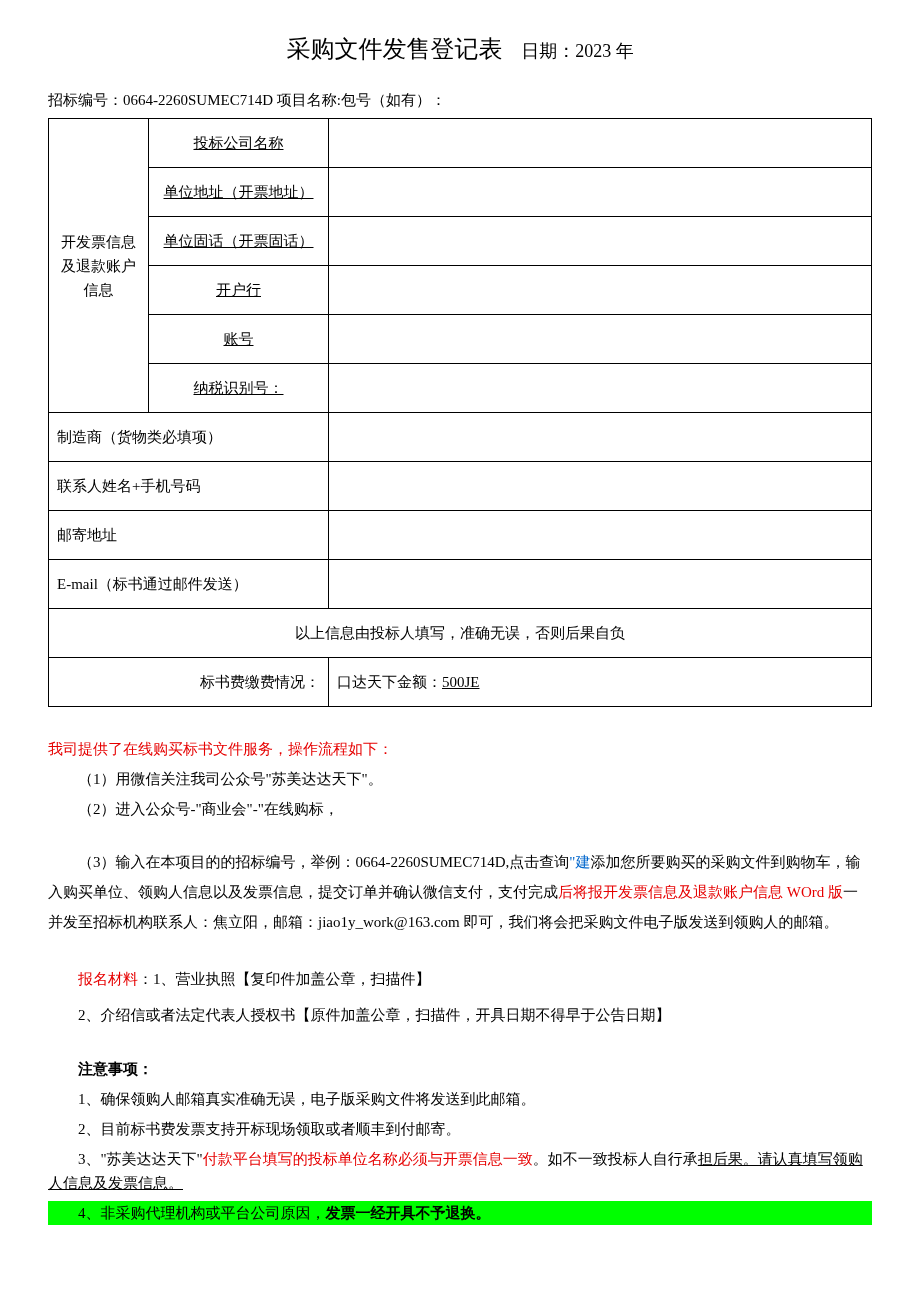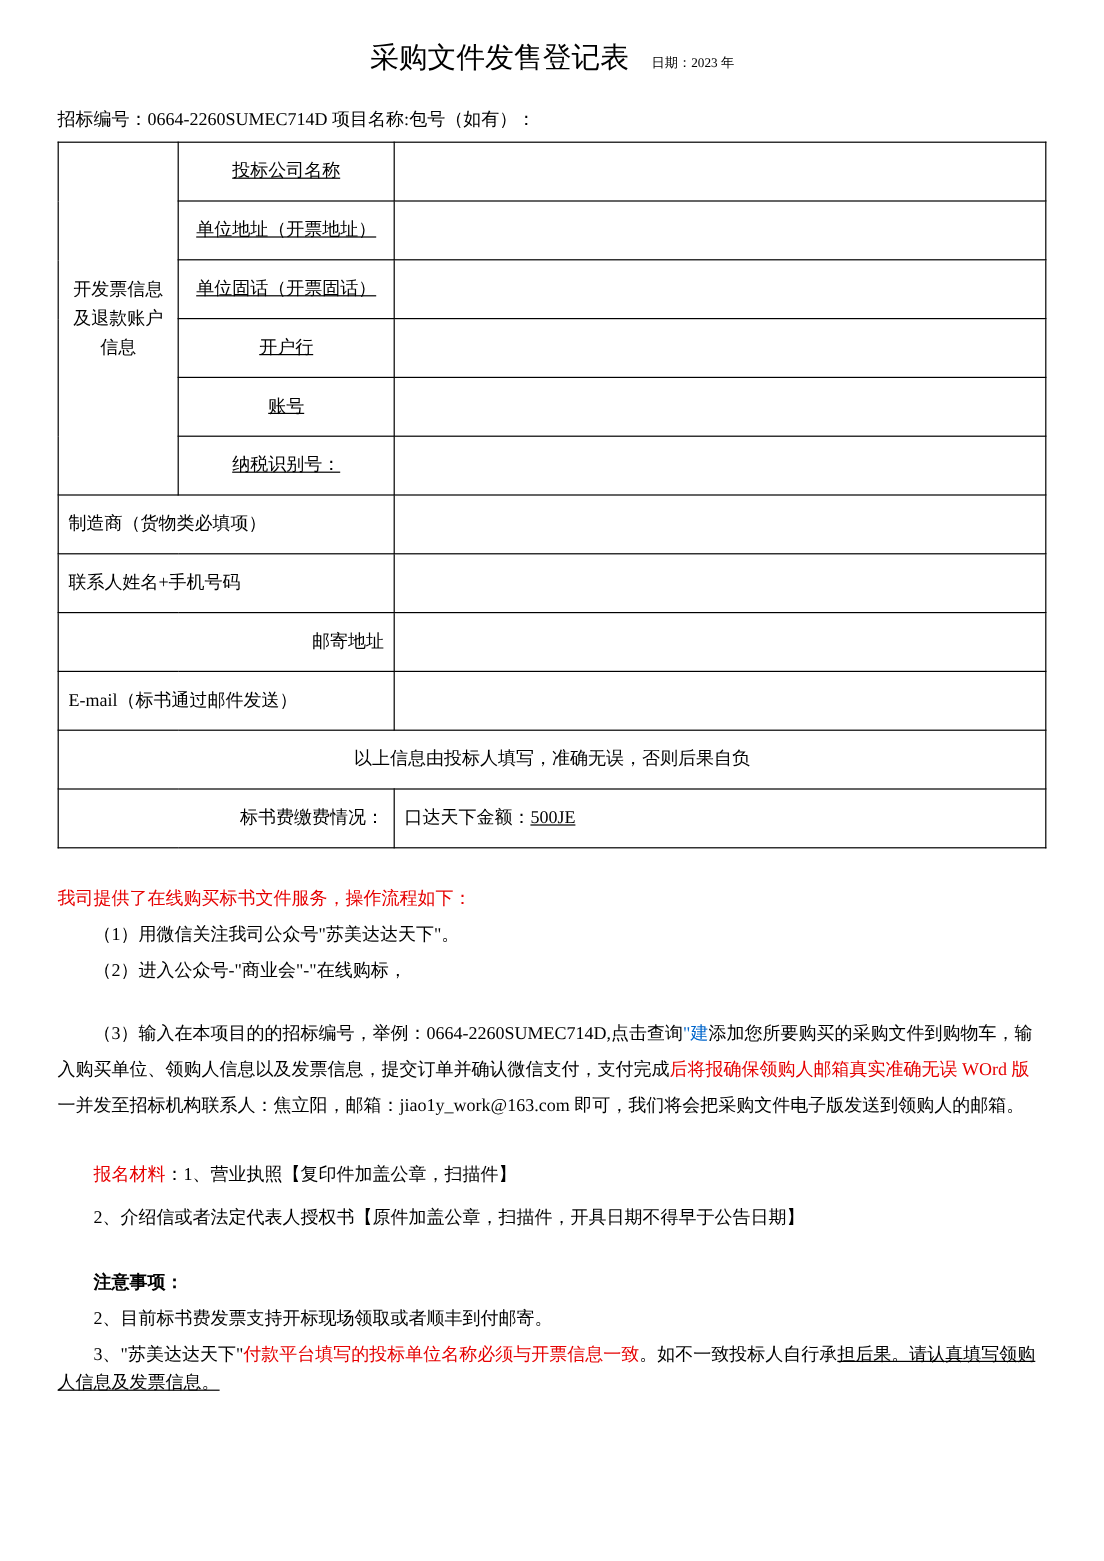--- a/index.html
+++ b/index.html
@@ -16,21 +16,21 @@
       text-align: center;
       margin-bottom: 20px;
     }
     .main-title {
       font-size: 24px;
       font-weight: normal;
       display: inline-block;
       margin-right: 15px;
     }
     .date-label {
-      font-size: 11px;
+      font-size: 18px;
       display: inline-block;
     }
     .header-line {
       margin-bottom: 6px;
       font-size: 15px;
     }
     .underline { }
     table {
       border-collapse: collapse;
       width: 100%;
@@ -96,21 +96,21 @@
   </tr>
   <tr>
     <td colspan="2" style="text-align:left">制造商（货物类必填项）</td>
     <td></td>
   </tr>
   <tr>
     <td colspan="2" style="text-align:left">联系人姓名+手机号码</td>
     <td></td>
   </tr>
   <tr>
-    <td colspan="2" style="text-align:right">邮寄地址</td>
+    <td colspan="2" style="text-align:left">邮寄地址</td>
     <td></td>
   </tr>
   <tr>
     <td colspan="2" style="text-align:left">E-mail（标书通过邮件发送）</td>
     <td></td>
   </tr>
   <tr>
     <td colspan="3" style="text-align:center">以上信息由投标人填写，准确无误，否则后果自负</td>
   </tr>
   <tr>
@@ -121,28 +121,32 @@
   </tr>
 </tbody>
   </table>
 
 <div class="body-section">
   <p class="red no-indent" style="text-indent:2em">我司提供了在线购买标书文件服务，操作流程如下：</p>
   <p>（1）用微信关注我司公众号"苏美达达天下"。</p>
   <p>（2）进入公众号-"商业会"-"在线购标，</p>
   <div class="spacer"></div>
   <p style="text-indent:2em; line-height:2">
-    <span>（3）输入在本项目的的招标编号，举例：0664-2260SUMEC714D,点击查询</span><span class="blue">"建</span><span>添加您所要购买的采购文件到购物车，输入购买单位、领购人信息以及发票信息，提交订单并确认微信支付，支付完成</span><span class="red">后将报</span><span class="red">确保领购人邮箱真实准确无误 WOrd 版</span><span>一并发至招标机构联系人：焦立阳，邮箱：jiao1y_work@163.com 即可，我们将会把采购文件电子版发送到领购人的邮箱。</span>
+    <span>（3）输入在本项目的的招标编号，举例：0664-2260SUMEC714D,点击查询</span><span class="blue">"建</span><span>添加您所要购买的采购文件到购物车，输入购买单位、领购人信息以及发票信息，提交订单并确认微信支付，支付完成</span><span class="red">后将报</span><span class="red">开发票信息及退款账户信息 WOrd 版</span><span>一并发至招标机构联系人：焦立阳，邮箱：jiao1y_work@163.com 即可，我们将会把采购文件电子版发送到领购人的邮箱。</span>
   </p>
 </div>
 
 <div class="body-section">
   <p style="text-indent:2em; margin-bottom:12px"><span class="red">报名材料</span><span>：1、营业执照【复印件加盖公章，扫描件】</span></p>
   <p style="text-indent:2em; ">2、介绍信或者法定代表人授权书【原件加盖公章，扫描件，开具日期不得早于公告日期】</p>
 </div>
 
 <div class="body-section">
   <p class="bold" style="text-indent:2em">注意事项：</p>
+  <p style="text-indent:2em">1、确保领购人邮箱真实准确无误，电子版采购文件将发送到此邮箱。</p>
   <p style="text-indent:2em">2、目前标书费发票支持开标现场领取或者顺丰到付邮寄。</p>
   <p style="text-indent:2em">
     <span>3、"苏美达达天下"</span><span class="red">付款平台填写的投标单位名称必须与开票信息一致</span><span>。如不一致投标人自行承</span><span class="ul">担后果。请认真填写领购人信息及发票信息。</span>
   </p>
+  <p class="hl-green" style="text-indent:2em">
+    <span>4、非采购代理机构或平台公司原因，</span><span class="bold">发票一经开具不予退换。</span>
+  </p>
 </div>
 
 </body></html>

